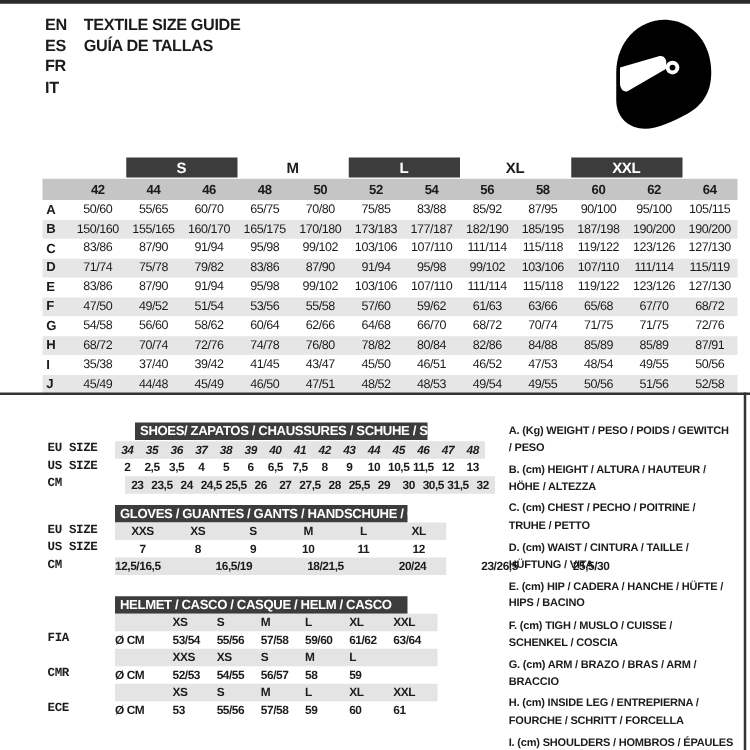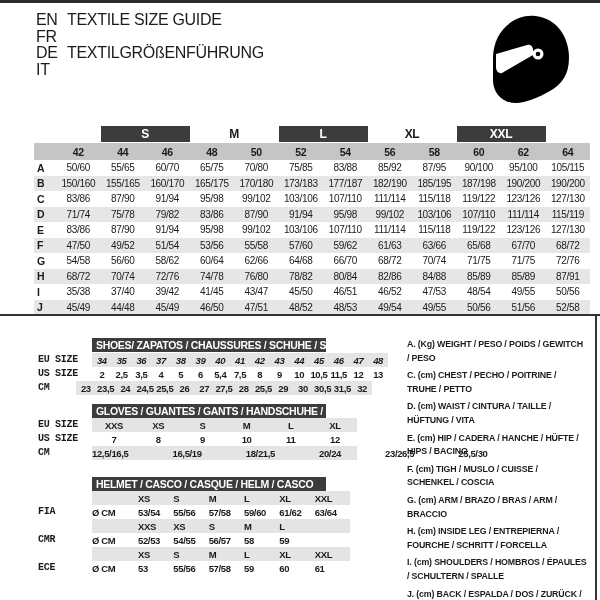--- a/index.html
+++ b/index.html
@@ -5,21 +5,21 @@
   html,body{margin:0;padding:0;}
   body{
     width:600px;height:600px;background:#ffffff;
     font-family:"Liberation Sans", sans-serif;color:#1b1b1b;
   }
   .page{position:relative;width:600px;height:600px;overflow:hidden;background:#fff;}
   .topline{position:absolute;top:0;left:0;width:600px;height:3px;background:#2b2b2b;}
 
   
   .langs{position:absolute;left:36px;top:12px;}
-  .langrow{display:flex;font-weight:normal;font-size:16px;line-height:16.5px;letter-spacing:-0.3px;}
+  .langrow{display:flex;font-weight:bold;font-size:13px;line-height:16.5px;letter-spacing:-0.3px;}
   .langcode{width:31px;flex:0 0 31px;}
   .langtitle{white-space:nowrap;}
 
   
   .helmet{position:absolute;left:488px;top:14px;width:82px;height:92px;}
 
   
   .maintable{position:absolute;left:34px;top:125px;width:556px;}
   .mrow{display:grid;grid-template-columns:22px repeat(12,1fr);align-items:center;height:15.5px;
         font-size:10px;letter-spacing:-0.35px;}
@@ -31,21 +31,21 @@
   .mrow .letter{text-align:left;padding-left:3px;font-weight:bold;font-size:10.5px;}
 
   
   .sep{position:absolute;left:0;top:314px;width:600px;height:2px;background:#333333;}
   .vline{position:absolute;left:595px;top:314px;width:2px;height:286px;background:#333333;}
 
   
   .secbar{position:absolute;left:92px;width:234px;height:14px;background:#3c3c3c;color:#fff;
           font-weight:bold;font-size:10.5px;line-height:14px;padding-left:4px;
           letter-spacing:-0.3px;white-space:nowrap;box-sizing:border-box;}
-  .bar-shoes{top:338px;}
+  .bar-shoes{top:338px;margin-left:16px;}
   .bar-gloves{top:404px;}
   .bar-helmet{top:477px;}
   .rowlabel{position:absolute;left:38px;height:14px;line-height:14px;font-weight:bold;
             font-size:10px;letter-spacing:-0.3px;white-space:nowrap;font-family:Liberation Mono, monospace;}
   .grow{position:absolute;left:92px;display:grid;align-items:center;height:14px;
         font-size:9.5px;font-weight:bold;letter-spacing:-0.35px;}
   .grow .c{text-align:center;white-space:nowrap;}
   .grow.gray{background:#e4e4e4;}
   .grow.leftcells .c{text-align:left;}
 
@@ -59,25 +59,25 @@
 
 <div class="page">
   <div class="topline"></div>
 
   <div class="langs" id="langs">
       <div class="langrow">
         <span class="langcode">EN</span>
         <span class="langtitle">TEXTILE SIZE GUIDE</span>
       </div>
       <div class="langrow">
+        <span class="langcode">ES</span>
+        <span class="langtitle">GUÍA DE TALLAS</span>
+      </div>
+      <div class="langrow">
         <span class="langcode">FR</span>
-      </div>
-      <div class="langrow">
-        <span class="langcode">DE</span>
-        <span class="langtitle">TEXTILGRÖßENFÜHRUNG</span>
       </div>
       <div class="langrow">
         <span class="langcode">IT</span>
       </div>
     </div>
 
   <div class="helmet">
     <svg width="82" height="92" viewBox="0 0 82 92">
       <path fill="#000000" d="M47 2 C68 4 81 22 81 44 C81 60 74 70 62 77 C51 83 38 89 28 89 C15 89 5 80 5 66 L5 44 C5 18 25 0 47 2 Z"></path>
       <path fill="#ffffff" d="M8 40 L39 31 C43 30 45 33 45 36 L45 41 L14 59 C11 60 8 57 8 53 Z"></path>
@@ -289,32 +289,32 @@
         <div class="c">48</div>
       </div>
       <div class="rowlabel" style="top: 367px;">US SIZE</div>
       <div class="grow" style="top: 367px; left: 92px; width: 296px; grid-template-columns: repeat(15, 1fr);">
         <div class="c">2</div>
         <div class="c">2,5</div>
         <div class="c">3,5</div>
         <div class="c">4</div>
         <div class="c">5</div>
         <div class="c">6</div>
-        <div class="c">5,4</div>
+        <div class="c">6,5</div>
         <div class="c">7,5</div>
         <div class="c">8</div>
         <div class="c">9</div>
         <div class="c">10</div>
         <div class="c">10,5</div>
         <div class="c">11,5</div>
         <div class="c">12</div>
         <div class="c">13</div>
       </div>
       <div class="rowlabel" style="top: 381px;">CM</div>
-      <div class="grow gray" style="top: 381px; left: 76px; width: 296px; grid-template-columns: repeat(15, 1fr);">
+      <div class="grow gray" style="top: 381px; left: 100px; width: 296px; grid-template-columns: repeat(15, 1fr);">
         <div class="c">23</div>
         <div class="c">23,5</div>
         <div class="c">24</div>
         <div class="c">24,5</div>
         <div class="c">25,5</div>
         <div class="c">26</div>
         <div class="c">27</div>
         <div class="c">27,5</div>
         <div class="c">28</div>
         <div class="c">25,5</div>
@@ -405,20 +405,21 @@
         <div class="c">55/56</div>
         <div class="c">57/58</div>
         <div class="c">59</div>
         <div class="c">60</div>
         <div class="c">61</div>
       </div>
     </div>
 
   <div class="legend" id="legend">
       <div class="legenditem">A. (Kg) WEIGHT / PESO / POIDS / GEWITCH / PESO</div>
+      <div class="legenditem">B. (cm) HEIGHT / ALTURA / HAUTEUR / HÖHE / ALTEZZA</div>
       <div class="legenditem">C. (cm) CHEST / PECHO / POITRINE / TRUHE / PETTO</div>
       <div class="legenditem">D. (cm) WAIST / CINTURA / TAILLE / HÜFTUNG / VITA</div>
       <div class="legenditem">E. (cm) HIP / CADERA / HANCHE / HÜFTE / HIPS /  BACINO</div>
       <div class="legenditem">F.  (cm) TIGH / MUSLO / CUISSE / SCHENKEL / COSCIA</div>
       <div class="legenditem">G. (cm) ARM  / BRAZO / BRAS / ARM / BRACCIO</div>
       <div class="legenditem">H. (cm) INSIDE LEG / ENTREPIERNA / FOURCHE / SCHRITT / FORCELLA</div>
       <div class="legenditem">I.  (cm) SHOULDERS / HOMBROS / ÉPAULES / SCHULTERN / SPALLE</div>
       <div class="legenditem">J. (cm) BACK / ESPALDA / DOS / ZURÜCK / INDIETRO</div>
     </div>
 </div>

